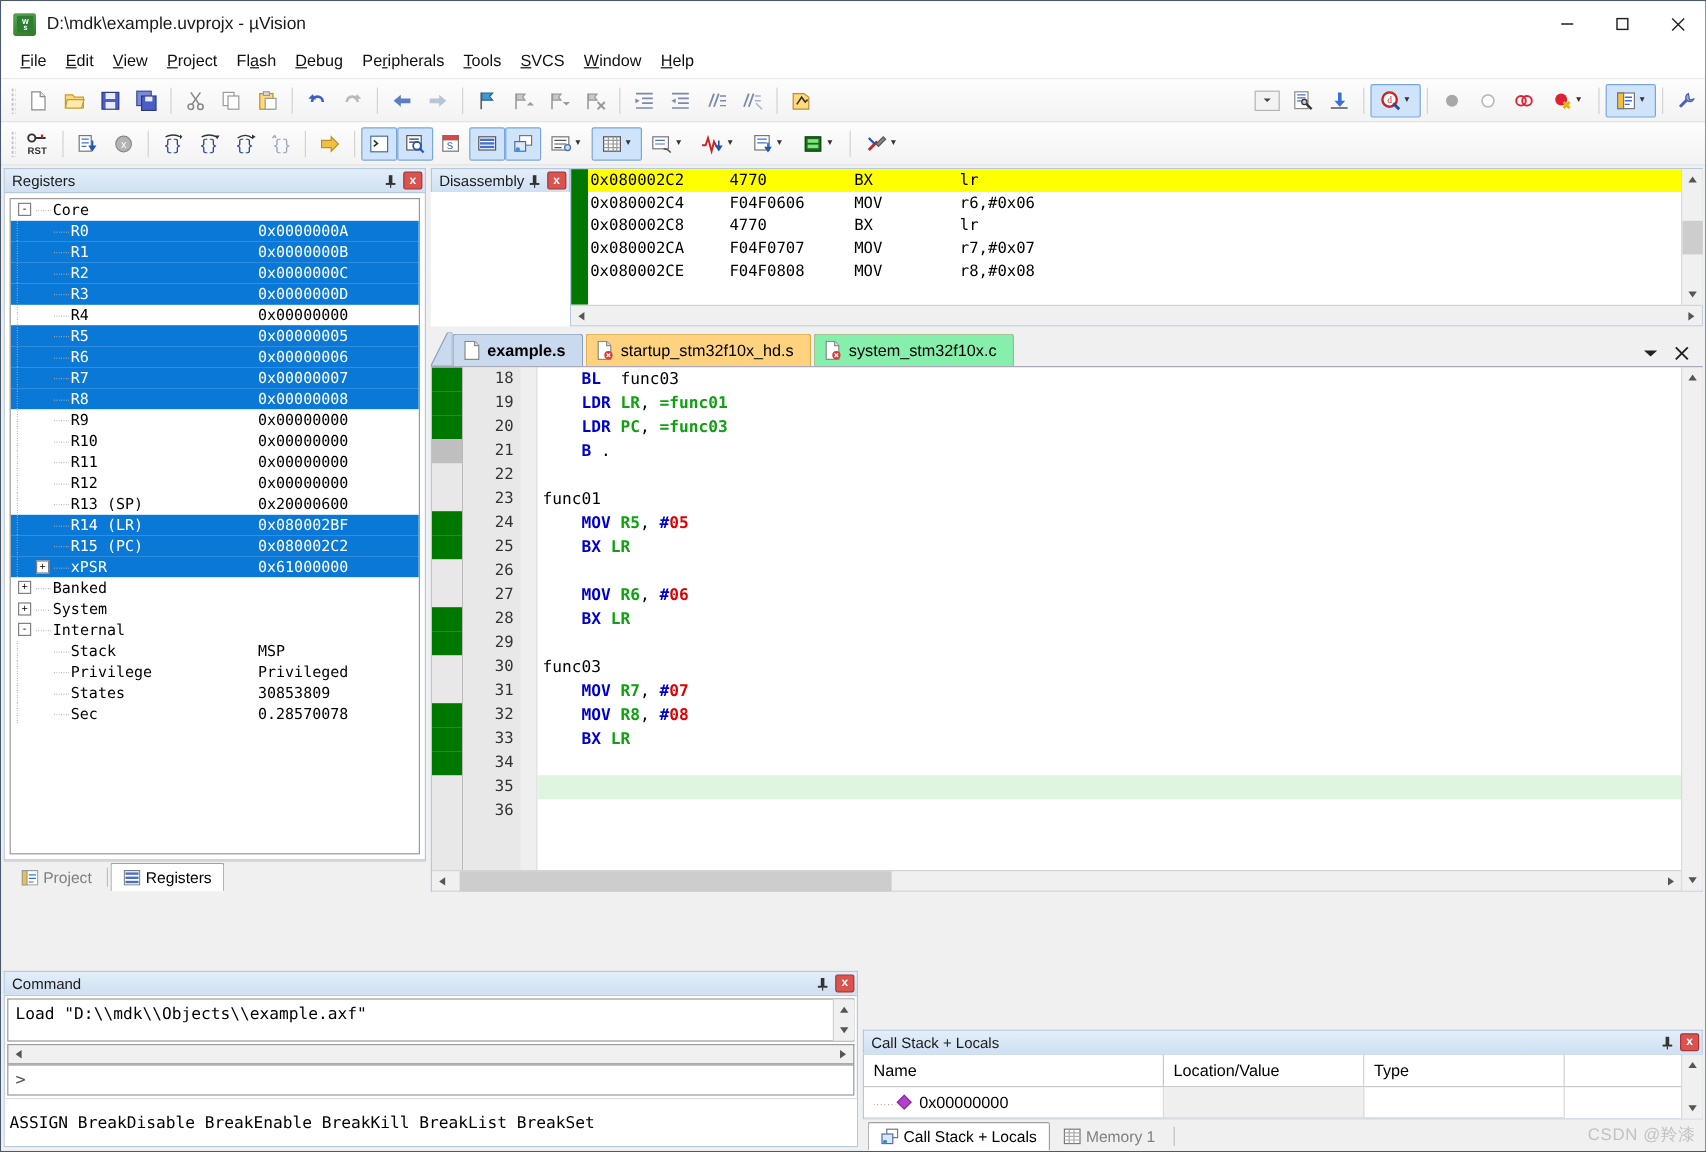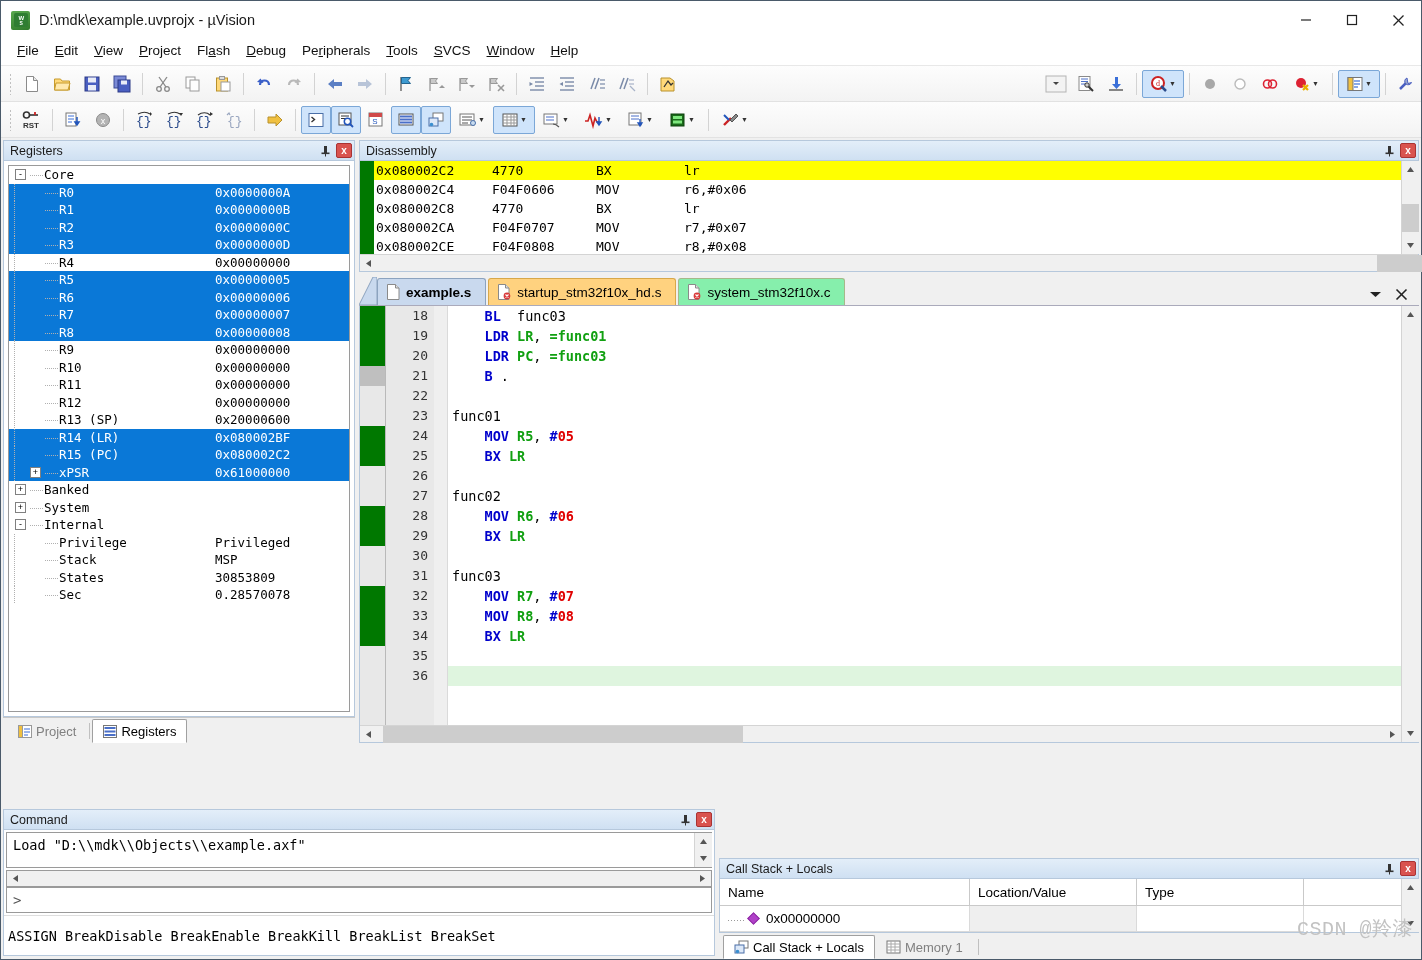--- a/index.html
+++ b/index.html
@@ -170,21 +170,21 @@
   .dtab.active {
     background:#fff; color:#000; font-weight:normal;
     border:1px solid #a0a0a0; border-bottom:1px solid #fff;
     border-radius:2px 2px 0 0;
   }
 
   
   .right-dock { flex:1; display:flex; flex-direction:column; min-width:0; padding-left:4px; }
 
   
-  .disasm { height: 132px; min-height:132px; display:flex; flex-direction:column; }
+  .disasm { height: 132px; min-height:132px; display:flex; flex-direction:row; }
   .disasm-body {
     flex:1; border:1px solid #b6c8dc; background:#fff;
     display:flex; flex-direction:column; min-height:0;
   }
   .disasm-rowsarea { flex:1; display:flex; min-height:0; }
   .dis-margin { width:14px; background:#007800; flex:0 0 auto; }
   .dis-lines {
     flex:1; position:relative; overflow:hidden;
     font-family:"DejaVu Sans Mono", monospace; font-size:13px; color:#000;
   }
@@ -308,24 +308,23 @@
     background-size:3px 1px; background-repeat:repeat-x; background-position:0 6px;
     flex:0 0 auto;
   }
 
   .bottom-tabs {
     height:26px; min-height:26px; display:flex; align-items:flex-end;
     background:#f0f0f0; padding-left:4px;
   }
 
   .watermark {
-    position:absolute; right:8px; bottom:17px;
-    font-size:20px; color:#c2c2c2; letter-spacing:0.5px;
+    position:absolute; right:8px; bottom:4px;
+    font-size:14px; color:#c2c2c2; letter-spacing:0.5px;
     pointer-events:none;
-    font-family:Liberation Mono, monospace;
   }
   .pad-strip { height:3px; }
 </style>
 </head>
 <body>
 
 <div id="app">
 
   <div class="titlebar">
     <div class="title-icon">
@@ -968,32 +967,32 @@
                         <span class="dotline"></span>
                         <span>Internal</span>
                       </div>
                       <div class="reg-val"></div>
                     </div>
                     <div class="reg-row">
                       <div class="reg-name">
                         <span class="vdot"></span>
                         <span style="display:inline-block;width:26px"></span>
                         <span class="dotline"></span>
+                        <span>Stack</span>
+                      </div>
+                      <div class="reg-val">MSP</div>
+                    </div>
+                    <div class="reg-row">
+                      <div class="reg-name">
+                        <span class="vdot"></span>
+                        <span style="display:inline-block;width:26px"></span>
+                        <span class="dotline"></span>
                         <span>Privilege</span>
                       </div>
                       <div class="reg-val">Privileged</div>
-                    </div>
-                    <div class="reg-row">
-                      <div class="reg-name">
-                        <span class="vdot"></span>
-                        <span style="display:inline-block;width:26px"></span>
-                        <span class="dotline"></span>
-                        <span>Stack</span>
-                      </div>
-                      <div class="reg-val">MSP</div>
                     </div>
                     <div class="reg-row">
                       <div class="reg-name">
                         <span class="vdot"></span>
                         <span style="display:inline-block;width:26px"></span>
                         <span class="dotline"></span>
                         <span>States</span>
                       </div>
                       <div class="reg-val">30853809</div>
                     </div>
@@ -1213,21 +1212,20 @@
                   <div class="code-text" id="code-text">
                       <div class="code-line">    <span class="t-mn">BL</span>  func03</div>
                       <div class="code-line">    <span class="t-mn">LDR</span> <span class="t-reg">LR</span>, <span class="t-reg">=func01</span></div>
                       <div class="code-line">    <span class="t-mn">LDR</span> <span class="t-reg">PC</span>, <span class="t-reg">=func03</span></div>
                       <div class="code-line">    <span class="t-mn">B</span> .</div>
                       <div class="code-line">&nbsp;</div>
                       <div class="code-line">func01</div>
                       <div class="code-line">    <span class="t-mn">MOV</span> <span class="t-reg">R5</span>, <span class="t-mn">#</span><span class="t-num">05</span></div>
                       <div class="code-line">    <span class="t-mn">BX</span> <span class="t-reg">LR</span></div>
                       <div class="code-line">&nbsp;</div>
-                      <div class="code-line">func02</div>
                       <div class="code-line">    <span class="t-mn">MOV</span> <span class="t-reg">R6</span>, <span class="t-mn">#</span><span class="t-num">06</span></div>
                       <div class="code-line">    <span class="t-mn">BX</span> <span class="t-reg">LR</span></div>
                       <div class="code-line">&nbsp;</div>
                       <div class="code-line">func03</div>
                       <div class="code-line">    <span class="t-mn">MOV</span> <span class="t-reg">R7</span>, <span class="t-mn">#</span><span class="t-num">07</span></div>
                       <div class="code-line">    <span class="t-mn">MOV</span> <span class="t-reg">R8</span>, <span class="t-mn">#</span><span class="t-num">08</span></div>
                       <div class="code-line">    <span class="t-mn">BX</span> <span class="t-reg">LR</span></div>
                       <div class="code-line">&nbsp;</div>
                       <div class="code-line hl">&nbsp;</div>
                     </div>

